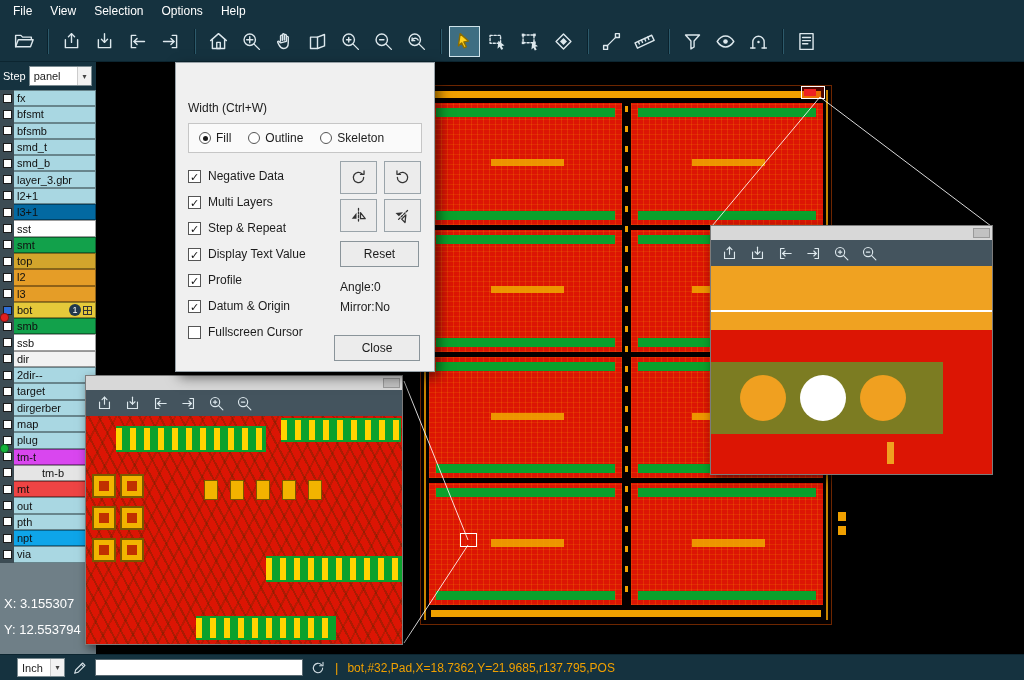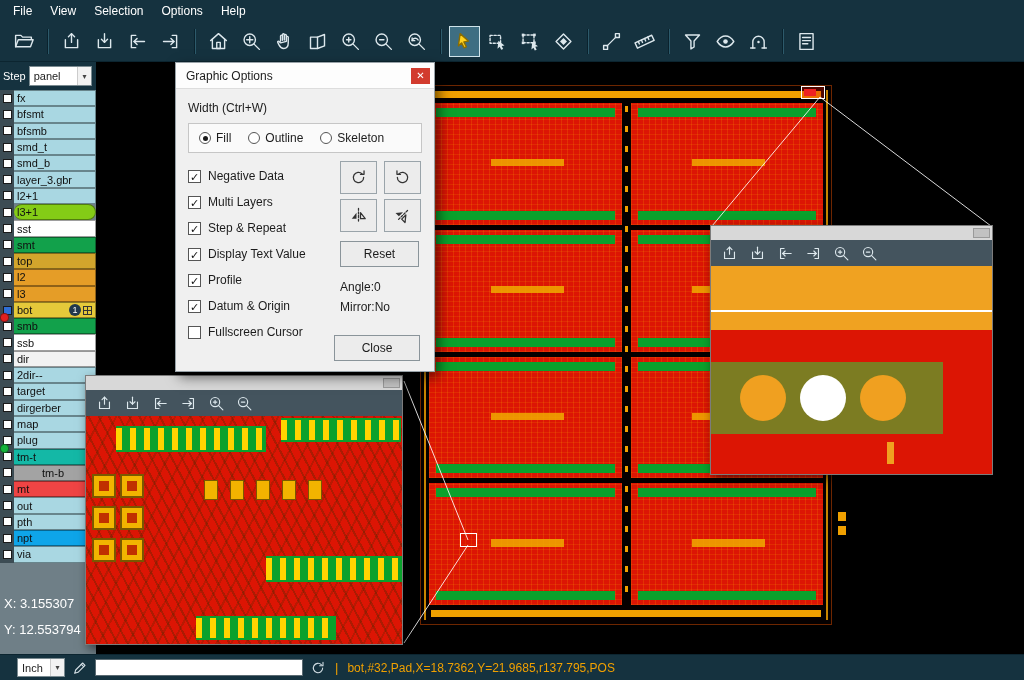--- a/index.html
+++ b/index.html
@@ -359,21 +359,21 @@
               <div class="chk"></div>
             </div>
             <div class="name-cell" style="background: rgb(169, 215, 226);">
               <span>l2+1</span>
             </div>
           </div>
           <div class="layer-row">
             <div class="chk-cell">
               <div class="chk"></div>
             </div>
-            <div class="name-cell" style="background: #84cc16; border-radius: 8px;">
+            <div class="name-cell" style="background: #0369a1;">
               <span>l3+1</span>
             </div>
           </div>
           <div class="layer-row">
             <div class="chk-cell">
               <div class="chk"></div>
             </div>
             <div class="name-cell" style="background: rgb(255, 255, 255);">
               <span>sst</span>
             </div>
@@ -483,29 +483,29 @@
               <div class="dot" style="background: rgb(22, 179, 60);"></div>
             </div>
             <div class="name-cell" style="background: rgb(169, 215, 226);">
               <span>plug</span>
             </div>
           </div>
           <div class="layer-row">
             <div class="chk-cell">
               <div class="chk"></div>
             </div>
-            <div class="name-cell" style="background: #14b8a6;">
+            <div class="name-cell" style="background: #d946ef;">
               <span>tm-t</span>
             </div>
           </div>
           <div class="layer-row">
             <div class="chk-cell">
               <div class="chk"></div>
             </div>
-            <div class="name-cell" style="background: #a3a3a3; padding-left: 28px;">
+            <div class="name-cell" style="background: #e5e5e5; padding-left: 28px;">
               <span>tm-b</span>
             </div>
           </div>
           <div class="layer-row">
             <div class="chk-cell">
               <div class="chk"></div>
             </div>
             <div class="name-cell" style="background: #ef4444;">
               <span>mt</span>
             </div>
@@ -610,24 +610,20 @@
   </div>
 
   <svg class="callouts">
     <line x1="468" y1="540" x2="404" y2="381" stroke="#ffffff" stroke-width="1" opacity="0.85"></line>
     <line x1="468" y1="545" x2="404" y2="643" stroke="#ffffff" stroke-width="1" opacity="0.85"></line>
     <line x1="820" y1="97" x2="712" y2="226" stroke="#ffffff" stroke-width="1" opacity="0.85"></line>
     <line x1="820" y1="97" x2="991" y2="226" stroke="#ffffff" stroke-width="1" opacity="0.85"></line>
   </svg>
 
   <div class="dialog">
-    <div class="dlg-title">
-      <span class="dlg-title-text">Graphic Options</span>
-      <button class="dlg-close">✕</button>
-    </div>
     <div class="dlg-body">
       <div class="width-label">Width (Ctrl+W)</div>
       <div class="radio-box" id="radio-group">
           <label class="radio">
             <span class="rb on"></span>
             <span>Fill</span>
           </label>
           <label class="radio">
             <span class="rb"></span>
             <span>Outline</span>

